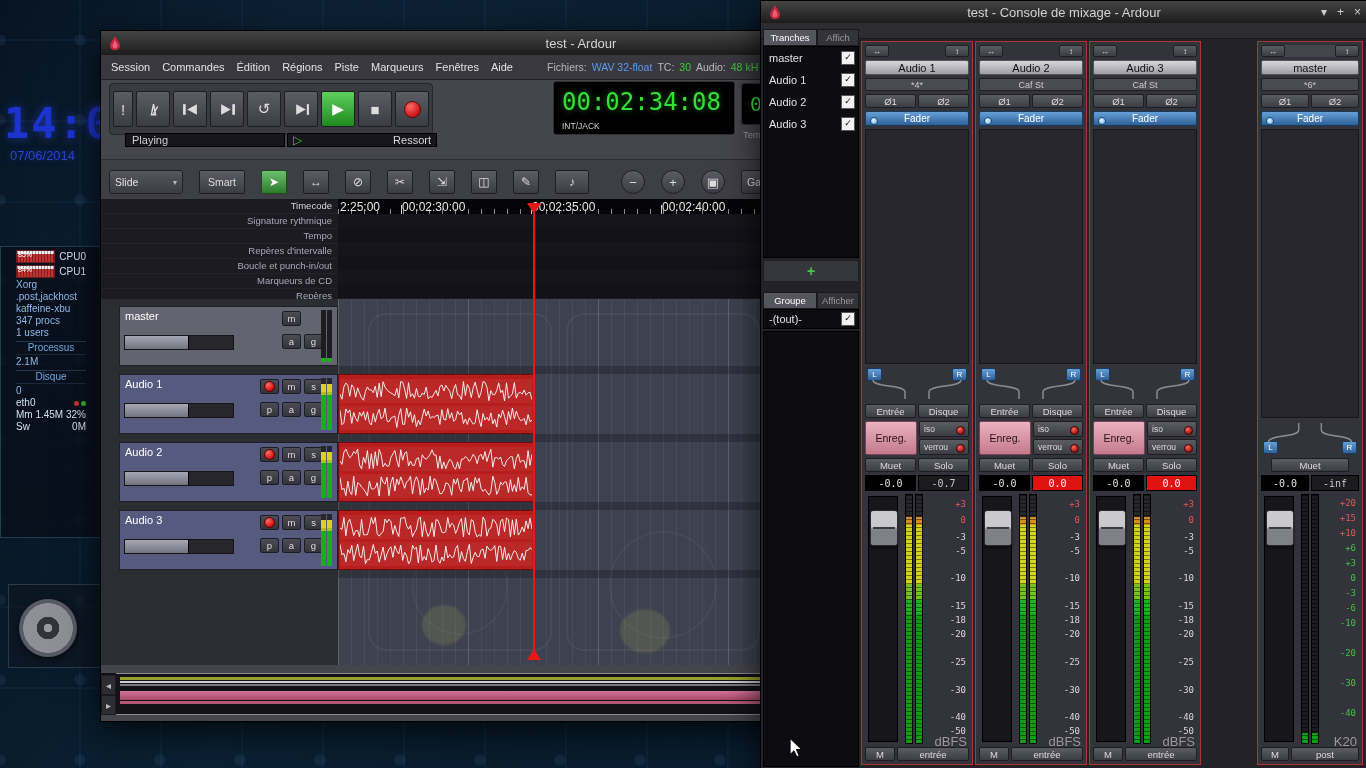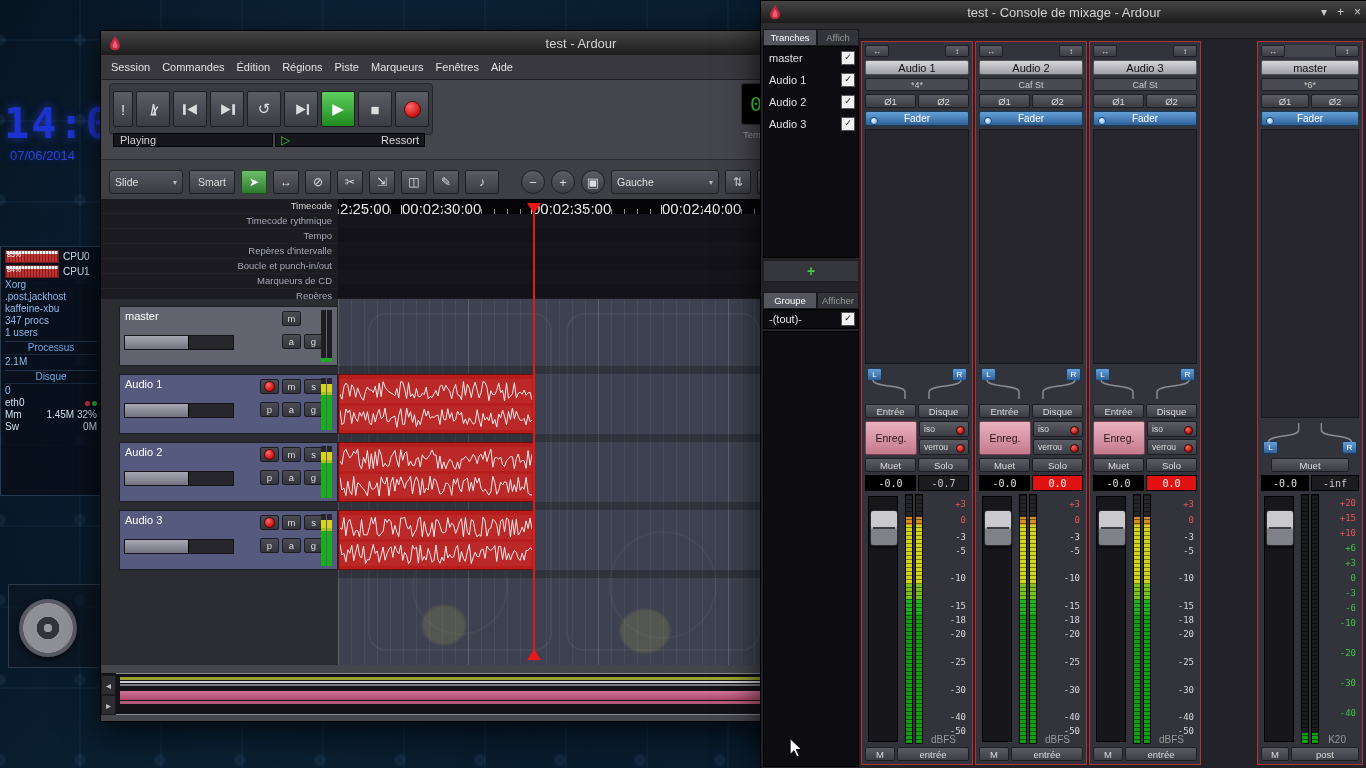--- a/index.html
+++ b/index.html
@@ -11,21 +11,21 @@
          repeating-linear-gradient(0deg, transparent 0 79px, rgba(90,150,210,.06) 79px 81px),
          repeating-linear-gradient(90deg, transparent 0 79px, rgba(90,150,210,.06) 79px 81px),
          linear-gradient(135deg,#030c16 0%,#0a2134 45%,#051220 100%);
        color:#ddd; font-size:12px; user-select:none}
   .knobs{position:absolute;inset:0;background-image:radial-gradient(circle, rgba(110,170,230,.09) 0 5px, transparent 6px);background-size:80px 80px;background-position:40px 0;pointer-events:none}
 
   
   .clockw{position:absolute;left:4px;top:102px;width:170px}
   .clockw .t{font-family:"DejaVu Sans Mono",monospace;font-weight:bold;font-size:42px;color:#1d33cf;text-shadow:0 0 10px rgba(40,70,230,.6);letter-spacing:2px;line-height:44px}
   .clockw .d{font-size:13px;color:#2a43d8;margin:2px 0 0 6px;text-shadow:0 0 6px rgba(40,70,230,.5)}
-  .sysmon{position:absolute;left:0;top:246px;width:102px;height:250px;background:rgba(8,14,24,.75);border:1px solid rgba(90,140,190,.35);font-size:10px;color:#cfe0f0;padding:2px 4px;box-sizing:border-box}
+  .sysmon{position:absolute;left:0;top:246px;width:102px;height:292px;background:rgba(8,14,24,.75);border:1px solid rgba(90,140,190,.35);font-size:10px;color:#cfe0f0;padding:2px 15px;box-sizing:border-box}
   .cpurow{display:flex;align-items:center;gap:4px;height:15px}
   .cpugraph{width:52px;height:11px;position:relative;background:linear-gradient(180deg,#efefef 0 30%,#c23030 30%);border:1px solid #6a2020;
     background-image:repeating-linear-gradient(90deg, rgba(0,0,0,.35) 0 1px, transparent 1px 3px),linear-gradient(180deg,#efefef 0 30%,#c23030 30%)}
   .cpupct{position:absolute;left:1px;top:0;font-size:7px;color:#fff}
   .smline{height:12px;color:#8fb8e8;white-space:nowrap;overflow:hidden}
   .smhead{color:#6fa8e0;text-align:center;border-top:1px solid rgba(90,140,190,.3);border-bottom:1px solid rgba(90,140,190,.2);margin:2px 0 1px;height:12px}
   .smrow{display:flex;justify-content:space-between;height:12px}
   .dotled{display:inline-block;width:5px;height:5px;border-radius:50%;margin-left:2px}
   .cdpanel{position:absolute;left:8px;top:584px;width:92px;height:82px;background:rgba(14,22,32,.6);border:1px solid #2a3a4a}
   .cdisc{position:absolute;left:10px;top:14px;width:58px;height:58px;border-radius:50%;background:radial-gradient(circle,#9a9aa2 0 10%,#33333a 11% 27%,#8f8f98 28% 60%,#5a5a64 61% 96%,#2a2a30 97%);box-shadow:0 2px 6px rgba(0,0,0,.6)}
@@ -56,42 +56,42 @@
   .auxbtn.sync{background:linear-gradient(180deg,#8a967c,#5c684e);color:#15180f}
   .led{width:7px;height:7px;border-radius:50%;background:radial-gradient(circle at 35% 30%,#ff6a5a,#a01010 75%);border:1px solid #3a0404;display:inline-block}
   .auxbtn .led{position:absolute;right:3px;top:2px}
   .clockbox{position:absolute;left:452px;top:2px;width:180px;height:52px;background:#000;border:1px solid #2e2e33;border-radius:3px}
   .clockbox .digits{position:absolute;left:8px;top:6px;font-family:"DejaVu Sans Mono",monospace;font-size:24px;color:#35e035;text-shadow:0 0 6px rgba(40,220,40,.5)}
   .clockbox .sub{position:absolute;left:8px;bottom:3px;font-size:8.5px;color:#cfcfcf}
   .bbtbox{position:absolute;left:640px;top:4px;width:150px;height:40px;background:#000;border:1px solid #2e2e33;border-radius:3px}
   .bbtbox .digits{position:absolute;left:8px;top:8px;font-family:"DejaVu Sans Mono",monospace;font-size:20px;color:#35e035}
   .temporow{position:absolute;left:642px;top:50px;display:flex;gap:6px;font-size:9.5px;color:#9a9a9a}
   .temporow .val{color:#84a184}
-  .staterow{position:absolute;left:12px;top:54px;height:14px;display:flex}
+  .staterow{position:absolute;left:24px;top:54px;height:14px;display:flex}
   .statebox{width:160px;background:#16161c;border:1px solid #000;color:#cfcfcf;font-size:11px;display:flex;align-items:center;padding-left:6px;box-sizing:border-box}
   .shuttlebox{width:150px;margin-left:2px;background:#16161c;border:1px solid #000;display:flex;align-items:center;justify-content:space-between;padding:0 5px;box-sizing:border-box}
   .shuttlebox .tri{color:#3ec43e;font-size:12px}
   .shuttlebox .mode{color:#d8d8d8;font-size:11px}
 
-  .toolbar{position:absolute;left:0;right:0;top:128px;height:46px;background:#3e3e45;border-top:1px solid #2c2c31;border-bottom:1px solid #26262b;display:flex;align-items:center;gap:6px;padding:0 8px;box-sizing:border-box}
+  .toolbar{position:absolute;left:0;right:0;top:128px;height:46px;background:#3e3e45;border-top:1px solid #2c2c31;border-bottom:1px solid #26262b;display:flex;align-items:center;gap:16px;padding:0 8px;box-sizing:border-box}
   .combo{height:24px;background:linear-gradient(180deg,#55555d,#3c3c43);border:1px solid #222;border-radius:3px;display:flex;align-items:center;justify-content:space-between;padding:0 5px;font-size:10.5px;color:#e0e0e0;box-sizing:border-box}
   .combo .arr{font-size:8px;color:#bbb;margin-left:5px}
   .tool{width:26px;height:24px;font-size:12px}
   .tool.active{background:linear-gradient(180deg,#6cc06c,#2d7a2d);color:#fff;border-color:#1c4a1c}
   .round{width:24px;height:24px;border-radius:12px;font-size:13px}
 
   .rulers{position:absolute;left:0;top:168px;width:960px;height:100px;background:#17171d}
   .rlabels{position:absolute;left:0;top:0;width:237px;height:100px;background:#1b1b21;border-right:1px solid #000}
   .rlabel{height:14px;line-height:14px;text-align:right;padding-right:6px;font-size:9.5px;color:#a8a8ba;border-bottom:1px solid rgba(255,255,255,.04)}
   .rlabel:first-child{color:#d8d8d8}
   .timeline{position:absolute;left:237px;right:0;top:0;height:100px}
   .tcrow{position:absolute;left:0;right:0;top:0;height:15px;background:#050507;border-bottom:1px solid #2a2a2e}
   .tcticks{position:absolute;left:0;right:0;bottom:0;height:5px;background:repeating-linear-gradient(90deg,#8a8a8a 0 1px,transparent 1px 13px)}
   .tcmaj{position:absolute;left:0;right:0;bottom:0;height:9px;background:repeating-linear-gradient(90deg,#d0d0d0 0 1px,transparent 1px 130px);background-position:63px 0}
-  .tclabel{position:absolute;top:1px;font-size:15px;color:#e6e6e6;white-space:nowrap}
+  .tclabel{position:absolute;top:1px;font-size:12px;color:#e6e6e6;white-space:nowrap}
   .rrow{position:absolute;left:0;right:0;height:14px;border-bottom:1px solid rgba(255,255,255,.045)}
   .rrow.a{background:#15151b}.rrow.b{background:#121218}
 
   .arrange{position:absolute;left:0;top:268px;width:960px;height:366px;background:#2c2c33;overflow:hidden}
   .grid{position:absolute;left:237px;right:0;top:0;bottom:0;background:
       repeating-linear-gradient(90deg, rgba(255,255,255,.12) 0 1px, transparent 1px 130px),
       repeating-linear-gradient(90deg, rgba(255,255,255,.05) 0 1px, transparent 1px 13px),
       #3e4250}
   .gap{position:absolute;left:0;right:0;height:8px;background:rgba(0,0,0,.22)}
   .ghost{position:absolute;border:2px solid rgba(255,255,255,.05);border-radius:18px}
@@ -180,21 +180,21 @@
   .scaleA .sc:nth-child(9){top:164px}.scaleA .sc:nth-child(10){top:192px}
   .scaleA .sc:nth-child(11){top:219px}.scaleA .sc:nth-child(12){top:233px}
   .scaleB .sc{color:#3ec43e}
   .scaleB .sc:nth-child(-n+3){color:#e85555}
   .scaleB .sc:nth-child(1){top:5px}.scaleB .sc:nth-child(2){top:20px}
   .scaleB .sc:nth-child(3){top:35px}.scaleB .sc:nth-child(4){top:50px}
   .scaleB .sc:nth-child(5){top:65px}.scaleB .sc:nth-child(6){top:80px}
   .scaleB .sc:nth-child(7){top:95px}.scaleB .sc:nth-child(8){top:110px}
   .scaleB .sc:nth-child(9){top:125px}.scaleB .sc:nth-child(10){top:155px}
   .scaleB .sc:nth-child(11){top:185px}.scaleB .sc:nth-child(12){top:215px}
-  .unit{position:absolute;right:13px;top:240px;font-size:10px;color:#999}
+  .unit{position:absolute;right:2px;top:240px;font-size:13px;color:#999}
   #cursor{position:absolute;left:788px;top:738px;z-index:20}
 </style>
 </head>
 <body>
 
 <div class="knobs"></div>
 
 <div class="clockw">
   <div class="t">14:02</div>
   <div class="d">07/06/2014</div>
@@ -256,20 +256,28 @@
         <span>Session</span>
         <span>Commandes</span>
         <span>Édition</span>
         <span>Régions</span>
         <span>Piste</span>
         <span>Marqueurs</span>
         <span>Fenêtres</span>
         <span>Aide</span>
       </div>
   </div>
+  <div class="statusline">
+    <span>Fichiers:</span>
+    <span class="blue">WAV 32-float</span>
+    <span>TC:</span>
+    <span class="green">30</span>
+    <span>Audio:</span>
+    <span class="green">48 kH</span>
+  </div>
 
   <div class="transport">
     <div class="tbpanel">
       <span class="btn tnarrow">!</span>
       <span class="btn tbig">
         <svg viewBox="0 0 16 12">
             <path d="M6,11 L8,1 L10,11 Z M8,10 L12,3" stroke="#ddd" stroke-width="1.3" fill="none"></path>
           </svg>
       </span>
       <span class="btn tbig">
@@ -289,20 +297,24 @@
         <svg viewBox="0 0 16 12">
             <path d="M3,1 L12,6 L3,11 Z" fill="#ddd"></path>
             <rect x="13" y="1" width="2" height="10" fill="#ddd"></rect>
           </svg>
       </span>
       <span class="btn tbig tplay">▶</span>
       <span class="btn tbig">■</span>
       <span class="btn tbig">
           <i class="treccircle"></i>
         </span>
+    </div>
+    <div class="clockbox">
+      <span class="digits">00:02:34:08</span>
+      <span class="sub">INT/JACK</span>
     </div>
     <div class="bbtbox">
       <span class="digits">078|01|</span>
     </div>
     <div class="temporow">
       <span>Tempo</span>
       <span class="val">120.0</span>
       <span>Si</span>
     </div>
     <div class="staterow">
@@ -335,21 +347,21 @@
         <span>Gauche</span>
         <span class="arr">▾</span>
       </div>
     <span class="btn tool">⇅</span>
     <span class="btn tool">⇕</span>
   </div>
 
   <div class="rulers">
     <div class="rlabels">
         <div class="rlabel">Timecode</div>
-        <div class="rlabel">Timecode rythmique</div>
+        <div class="rlabel">Signature rythmique</div>
         <div class="rlabel">Tempo</div>
         <div class="rlabel">Repères d'intervalle</div>
         <div class="rlabel">Boucle et punch-in/out</div>
         <div class="rlabel">Marqueurs de CD</div>
         <div class="rlabel">Repères</div>
       </div>
     <div class="timeline">
       <div class="tcrow">
         <div class="tcticks"></div>
         <div class="tcmaj"></div>

